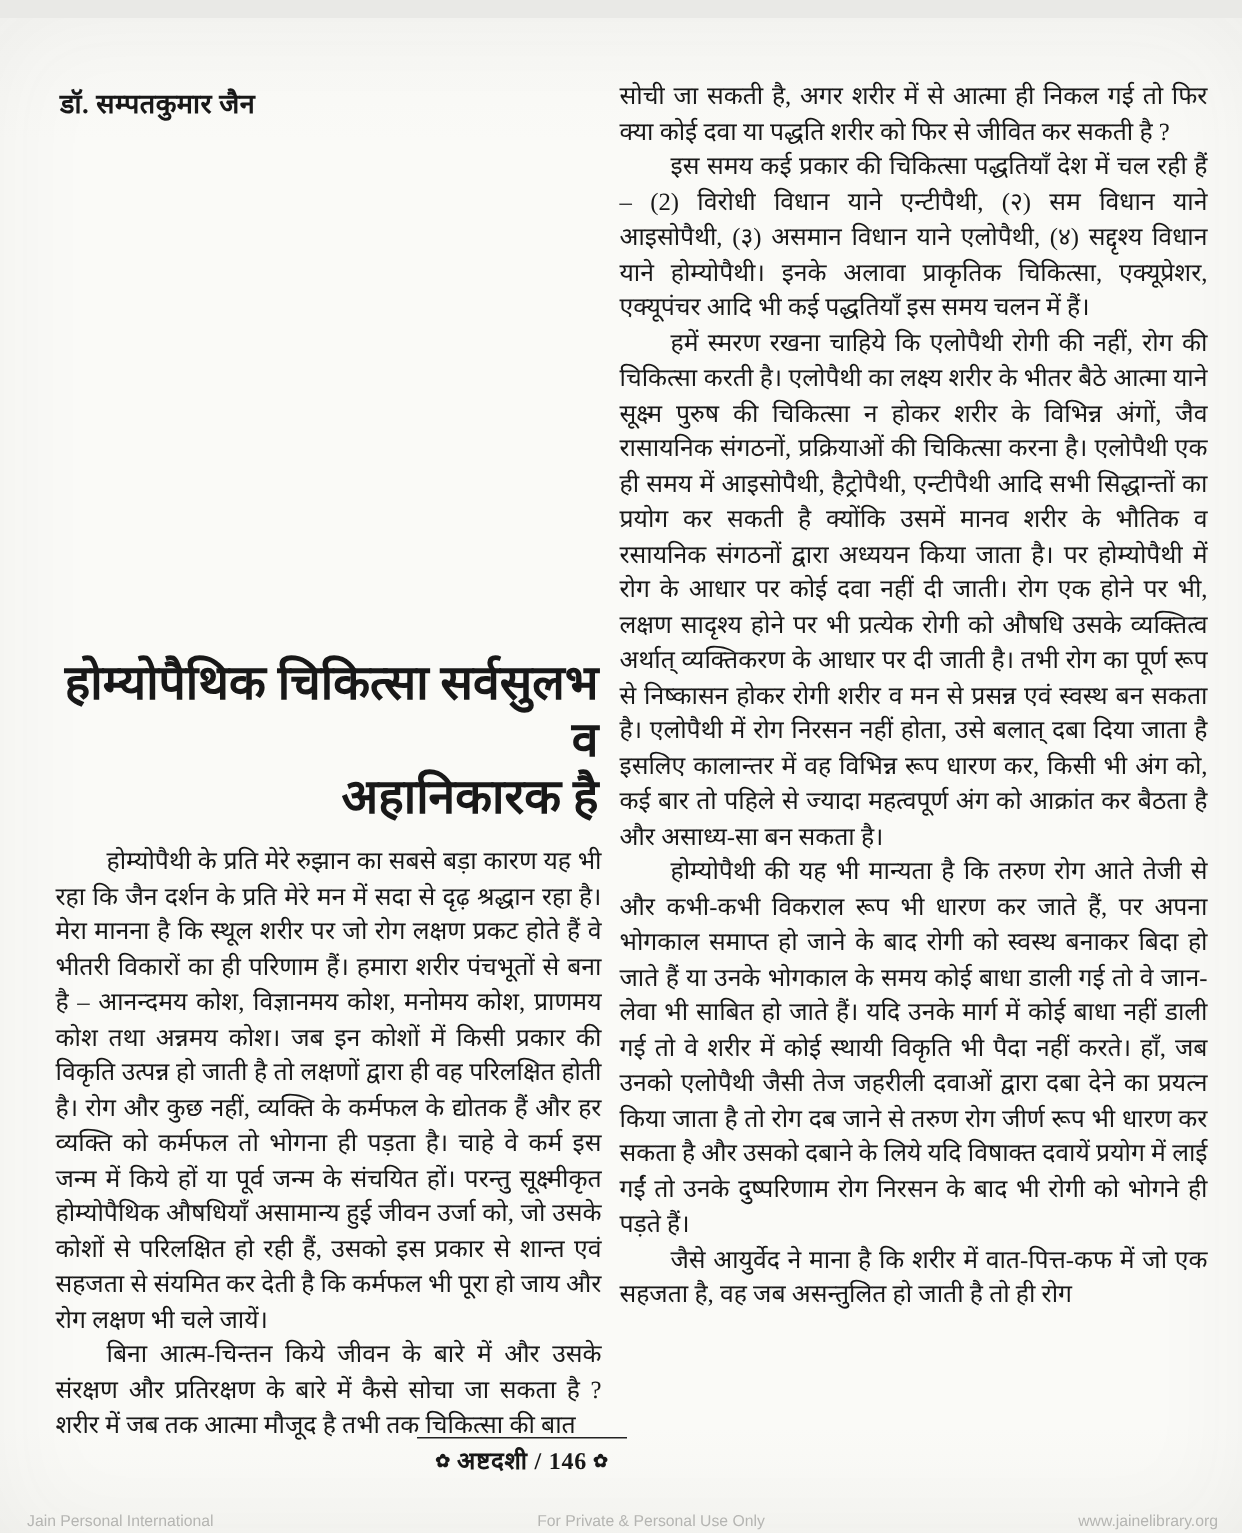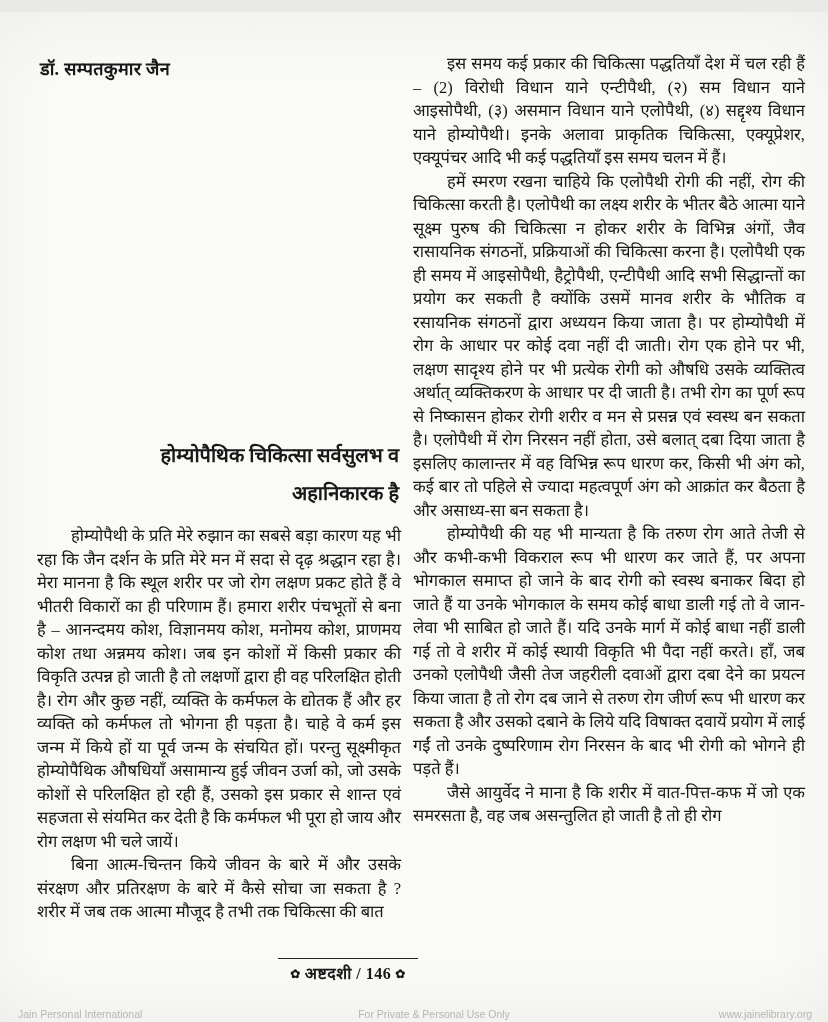--- a/index.html
+++ b/index.html
@@ -38,21 +38,21 @@
     top: 424px;
     width: 364px;
   }
   .col-right {
     left: 413px;
     top: 40px;
     width: 392px;
   }
   .heading {
     text-align: right;
-    font-size: 20px;
+    font-size: 32px;
     line-height: 38px;
     font-weight: bold;
     margin: 0 2px 12px 0;
   }
   .col p {
     margin: 0;
     text-indent: 34px;
   }
   .col p.no-indent {
     text-indent: 0;
@@ -106,24 +106,25 @@
   <div class="col col-left">
     <div class="heading">
       <span>होम्योपैथिक चिकित्सा सर्वसुलभ व</span><br>
       <span>अहानिकारक है</span>
     </div>
     <p>होम्योपैथी के प्रति मेरे रुझान का सबसे बड़ा कारण यह भी रहा कि जैन दर्शन के प्रति मेरे मन में सदा से दृढ़ श्रद्धान रहा है। मेरा मानना है कि स्थूल शरीर पर जो रोग लक्षण प्रकट होते हैं वे भीतरी विकारों का ही परिणाम हैं। हमारा शरीर पंचभूतों से बना है – आनन्दमय कोश, विज्ञानमय कोश, मनोमय कोश, प्राणमय कोश तथा अन्नमय कोश। जब इन कोशों में किसी प्रकार की विकृति उत्पन्न हो जाती है तो लक्षणों द्वारा ही वह परिलक्षित होती है। रोग और कुछ नहीं, व्यक्ति के कर्मफल के द्योतक हैं और हर व्यक्ति को कर्मफल तो भोगना ही पड़ता है। चाहे वे कर्म इस जन्म में किये हों या पूर्व जन्म के संचयित हों। परन्तु सूक्ष्मीकृत होम्योपैथिक औषधियाँ असामान्य हुई जीवन उर्जा को, जो उसके कोशों से परिलक्षित हो रही हैं, उसको इस प्रकार से शान्त एवं सहजता से संयमित कर देती है कि कर्मफल भी पूरा हो जाय और रोग लक्षण भी चले जायें।</p>
     <p>बिना आत्म-चिन्तन किये जीवन के बारे में और उसके संरक्षण और प्रतिरक्षण के बारे में कैसे सोचा जा सकता है ? शरीर में जब तक आत्मा मौजूद है तभी तक चिकित्सा की बात</p>
   </div>
 
   <div class="col col-right">
+    <p class="no-indent">सोची जा सकती है, अगर शरीर में से आत्मा ही निकल गई तो फिर क्या कोई दवा या पद्धति शरीर को फिर से जीवित कर सकती है ?</p>
     <p>इस समय कई प्रकार की चिकित्सा पद्धतियाँ देश में चल रही हैं – (2) विरोधी विधान याने एन्टीपैथी, (२) सम विधान याने आइसोपैथी, (३) असमान विधान याने एलोपैथी, (४) सद्दृश्य विधान याने होम्योपैथी। इनके अलावा प्राकृतिक चिकित्सा, एक्यूप्रेशर, एक्यूपंचर आदि भी कई पद्धतियाँ इस समय चलन में हैं।</p>
     <p>हमें स्मरण रखना चाहिये कि एलोपैथी रोगी की नहीं, रोग की चिकित्सा करती है। एलोपैथी का लक्ष्य शरीर के भीतर बैठे आत्मा याने सूक्ष्म पुरुष की चिकित्सा न होकर शरीर के विभिन्न अंगों, जैव रासायनिक संगठनों, प्रक्रियाओं की चिकित्सा करना है। एलोपैथी एक ही समय में आइसोपैथी, हैट्रोपैथी, एन्टीपैथी आदि सभी सिद्धान्तों का प्रयोग कर सकती है क्योंकि उसमें मानव शरीर के भौतिक व रसायनिक संगठनों द्वारा अध्ययन किया जाता है। पर होम्योपैथी में रोग के आधार पर कोई दवा नहीं दी जाती। रोग एक होने पर भी, लक्षण सादृश्य होने पर भी प्रत्येक रोगी को औषधि उसके व्यक्तित्व अर्थात् व्यक्तिकरण के आधार पर दी जाती है। तभी रोग का पूर्ण रूप से निष्कासन होकर रोगी शरीर व मन से प्रसन्न एवं स्वस्थ बन सकता है। एलोपैथी में रोग निरसन नहीं होता, उसे बलात् दबा दिया जाता है इसलिए कालान्तर में वह विभिन्न रूप धारण कर, किसी भी अंग को, कई बार तो पहिले से ज्यादा महत्वपूर्ण अंग को आक्रांत कर बैठता है और असाध्य-सा बन सकता है।</p>
     <p>होम्योपैथी की यह भी मान्यता है कि तरुण रोग आते तेजी से और कभी-कभी विकराल रूप भी धारण कर जाते हैं, पर अपना भोगकाल समाप्त हो जाने के बाद रोगी को स्वस्थ बनाकर बिदा हो जाते हैं या उनके भोगकाल के समय कोई बाधा डाली गई तो वे जान-लेवा भी साबित हो जाते हैं। यदि उनके मार्ग में कोई बाधा नहीं डाली गई तो वे शरीर में कोई स्थायी विकृति भी पैदा नहीं करते। हाँ, जब उनको एलोपैथी जैसी तेज जहरीली दवाओं द्वारा दबा देने का प्रयत्न किया जाता है तो रोग दब जाने से तरुण रोग जीर्ण रूप भी धारण कर सकता है और उसको दबाने के लिये यदि विषाक्त दवायें प्रयोग में लाई गईं तो उनके दुष्परिणाम रोग निरसन के बाद भी रोगी को भोगने ही पड़ते हैं।</p>
-    <p>जैसे आयुर्वेद ने माना है कि शरीर में वात-पित्त-कफ में जो एक समरसता है, वह जब असन्तुलित हो जाती है तो ही रोग</p>
+    <p>जैसे आयुर्वेद ने माना है कि शरीर में वात-पित्त-कफ में जो एक सहजता है, वह जब असन्तुलित हो जाती है तो ही रोग</p>
   </div>
 
   <div class="page-footer">
     <span class="footer-rule"></span>
     <span class="footer-label">
       <span class="ornament">✿</span><span>अष्टदशी / 146</span><span class="ornament">✿</span>
     </span>
   </div>
 
   <div class="credits">

